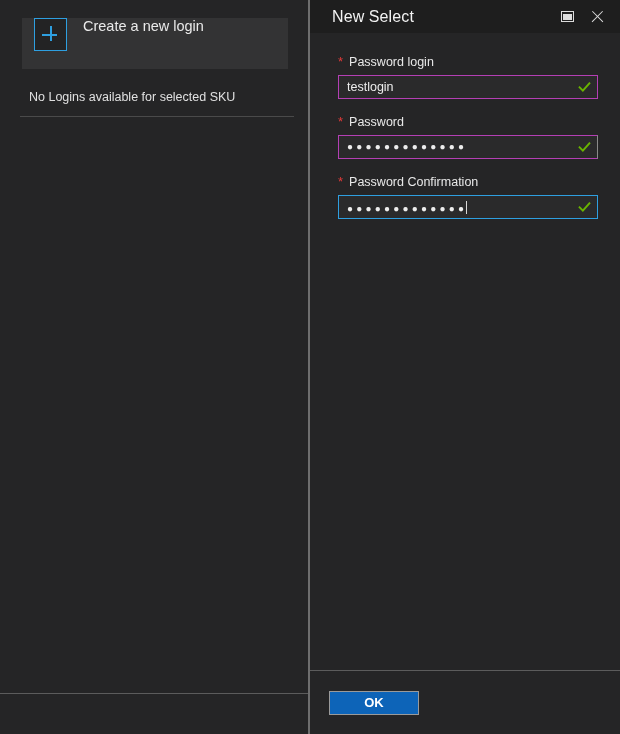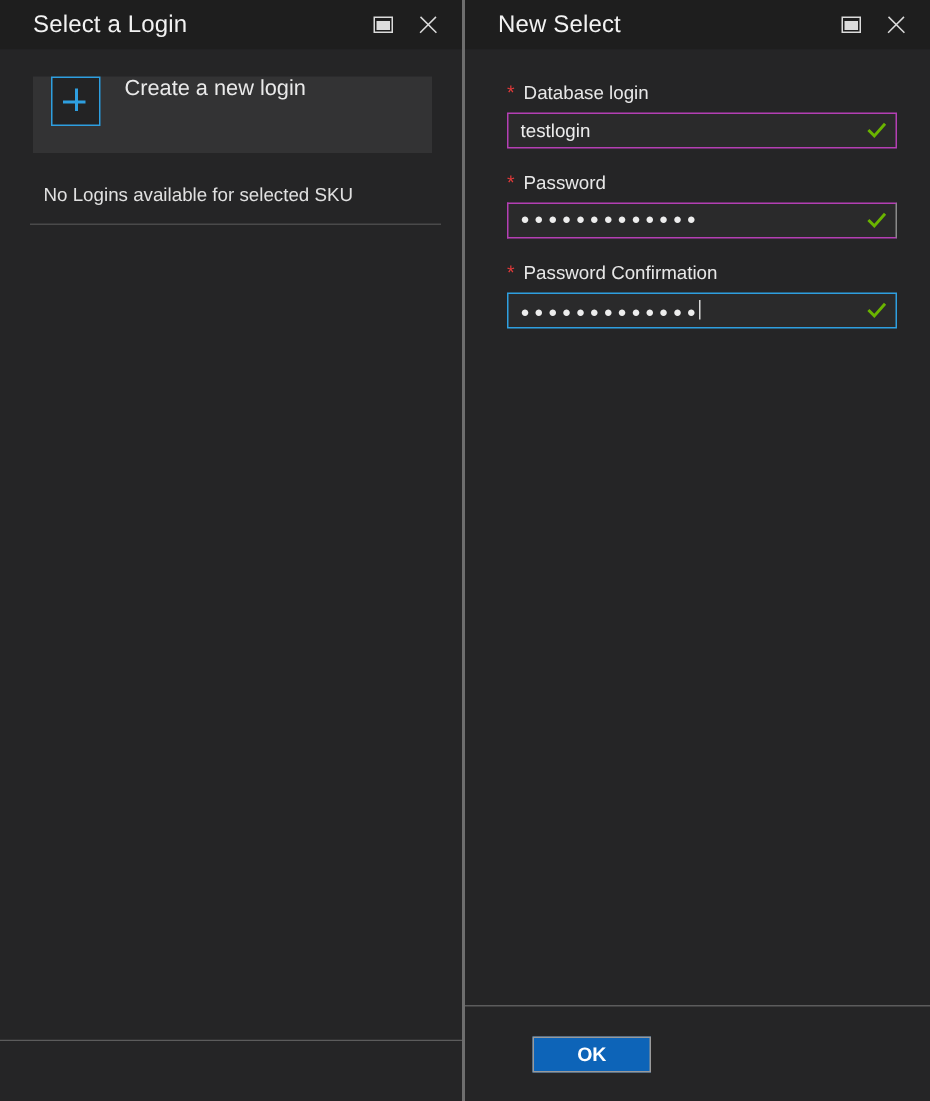--- a/index.html
+++ b/index.html
@@ -232,52 +232,42 @@
   
   .right-footer {
     flex: 0 0 auto;
     height: 63px;
     border-top: 1px solid #5c5c5c;
     background: #252526;
     display: flex;
     align-items: center;
   }
   .ok-button {
-    margin-left: 45px;
-    width: 79px;
+    margin-left: 19px;
+    width: 90px;
     height: 24px;
     background: #0d64b8;
     border: 1px solid #9a9a9a;
     box-sizing: border-box;
     color: #ffffff;
     font-size: 13px;
     font-family: "Liberation Sans", sans-serif;
     font-weight: bold;
     cursor: default;
     line-height: 1;
     padding: 0;
   }
 </style>
 </head>
 <body>
 
 <div class="screen">
 
   <div class="blade blade-left">
 
-    <div class="titlebar">
-      <div class="title-text">Select a Login</div>
-      <div class="titlebar-spacer"></div>
-      <div class="win-btn">
-        <span class="icon-restore"></span>
-      </div>
-      <div class="win-btn">
-        <span class="icon-close"></span>
-      </div>
-    </div>
 
     <div class="left-body">
 
       <div class="create-tile">
         <div class="plus-box"></div>
         <div class="create-label">Create a new login</div>
       </div>
 
       <div class="empty-note">No Logins available for selected SKU</div>
 
@@ -299,21 +289,21 @@
       <div class="win-btn">
         <span class="icon-close"></span>
       </div>
     </div>
 
     <div class="right-body">
 
       <div class="field">
         <div class="field-label">
           <span class="req-star">*</span>
-          <span>Database login</span>
+          <span>Password login</span>
         </div>
         <div class="input-wrap border-purple">
           <input class="input-text" type="text" spellcheck="false" value="testlogin" style="">
           <svg class="check" viewBox="0 0 16 16">
             <path d="M2 8.4 L6 12.4 L14 3.4" stroke="#6ab400" stroke-width="2.4" fill="none" stroke-linecap="square"></path>
           </svg>
         </div>
       </div>
 
       <div class="field">

